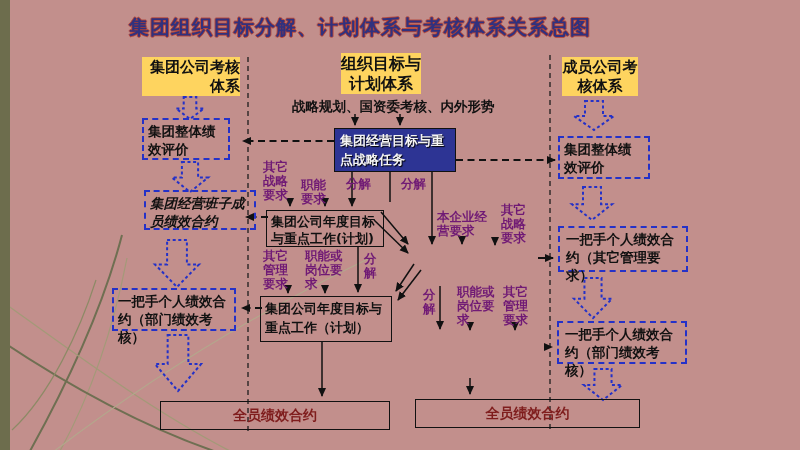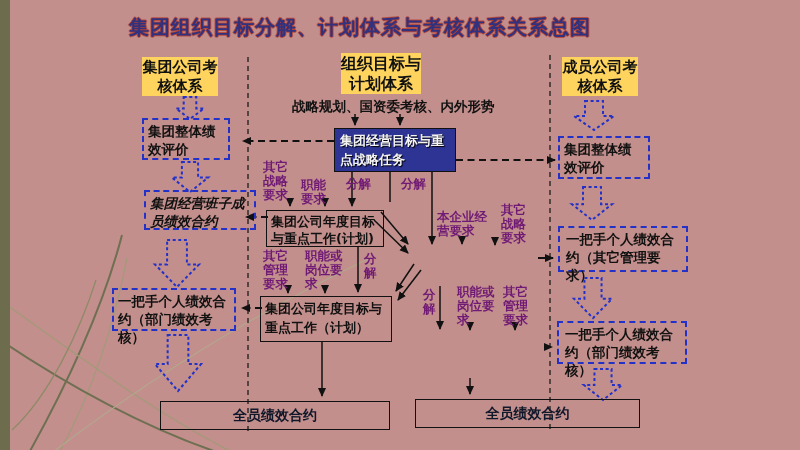--- a/index.html
+++ b/index.html
@@ -31,21 +31,21 @@
     box-sizing:border-box;color:#111;
   }
   .navy{
     position:absolute;border:1.5px solid #111;background:#2d3494;
     font-size:13px;font-weight:bold;line-height:19px;padding:2px 5px;
     box-sizing:border-box;color:#f4f4f4;text-shadow:1px 1px 1px #000;
   }
   .allbox{
     position:absolute;border:1.5px solid #111;background:transparent;
     font-size:14px;font-weight:bold;text-align:center;line-height:26px;
-    box-sizing:border-box;color:#0f172a;
+    box-sizing:border-box;color:#7f1d1d;
   }
   .lbl{
     position:absolute;font-size:12.5px;font-weight:bold;line-height:14px;
     color:#701a75;letter-spacing:0;
   }
   .nowrap{white-space:nowrap;}
   .inputs-line{
     position:absolute;left:292px;top:98px;white-space:nowrap;
     font-size:13.5px;font-weight:bold;color:#111;
   }
@@ -121,21 +121,21 @@
         <path d="M 583,187 L 601,187 L 601,204.16 L 612,204.16 L 592,220 L 572,204.16 L 583,204.16 Z" fill="none" stroke="#2431c8" stroke-width="2" stroke-dasharray="3 2.6"></path>
         <path d="M 584.45,278 L 601.55,278 L 601.55,298.8 L 612,298.8 L 593,318 L 574,298.8 L 584.45,298.8 Z" fill="none" stroke="#2431c8" stroke-width="2" stroke-dasharray="3 2.6"></path>
         <path d="M 594.45,369 L 611.55,369 L 611.55,385.12 L 622,385.12 L 603,400 L 584,385.12 L 594.45,385.12 Z" fill="none" stroke="#2431c8" stroke-width="2" stroke-dasharray="3 2.6"></path>
       </g>
   </svg>
 
   <div id="leftstrip"></div>
 
   <div id="title">集团组织目标分解、计划体系与考核体系关系总图</div>
 
-  <div class="ybox" style="left:142px;top:57px;width:76px;height:38px;">集团公司考核体系</div>
+  <div class="ybox" style="left:142px;top:57px;width:98px;height:38px;text-align:right;">集团公司考核体系</div>
   <div class="ybox" style="left:341px;top:53px;width:80px;height:40px;font-size:16px;line-height:20px;">组织目标与计划体系</div>
   <div class="ybox" style="left:562px;top:57px;width:76px;height:38px;">成员公司考核体系</div>
 
   <div class="inputs-line">战略规划、国资委考核、内外形势</div>
 
   <div class="navy" style="left:334px;top:128px;width:122px;height:44px;">集团经营目标与重点战略任务</div>
 
   <div class="sbox" style="left:266px;top:210px;width:118px;height:37px;">集团公司年度目标与重点工作(计划)</div>
 
   <div class="sbox" style="left:260px;top:296px;width:132px;height:46px;line-height:19px;">集团公司年度目标与重点工作（计划）</div>

